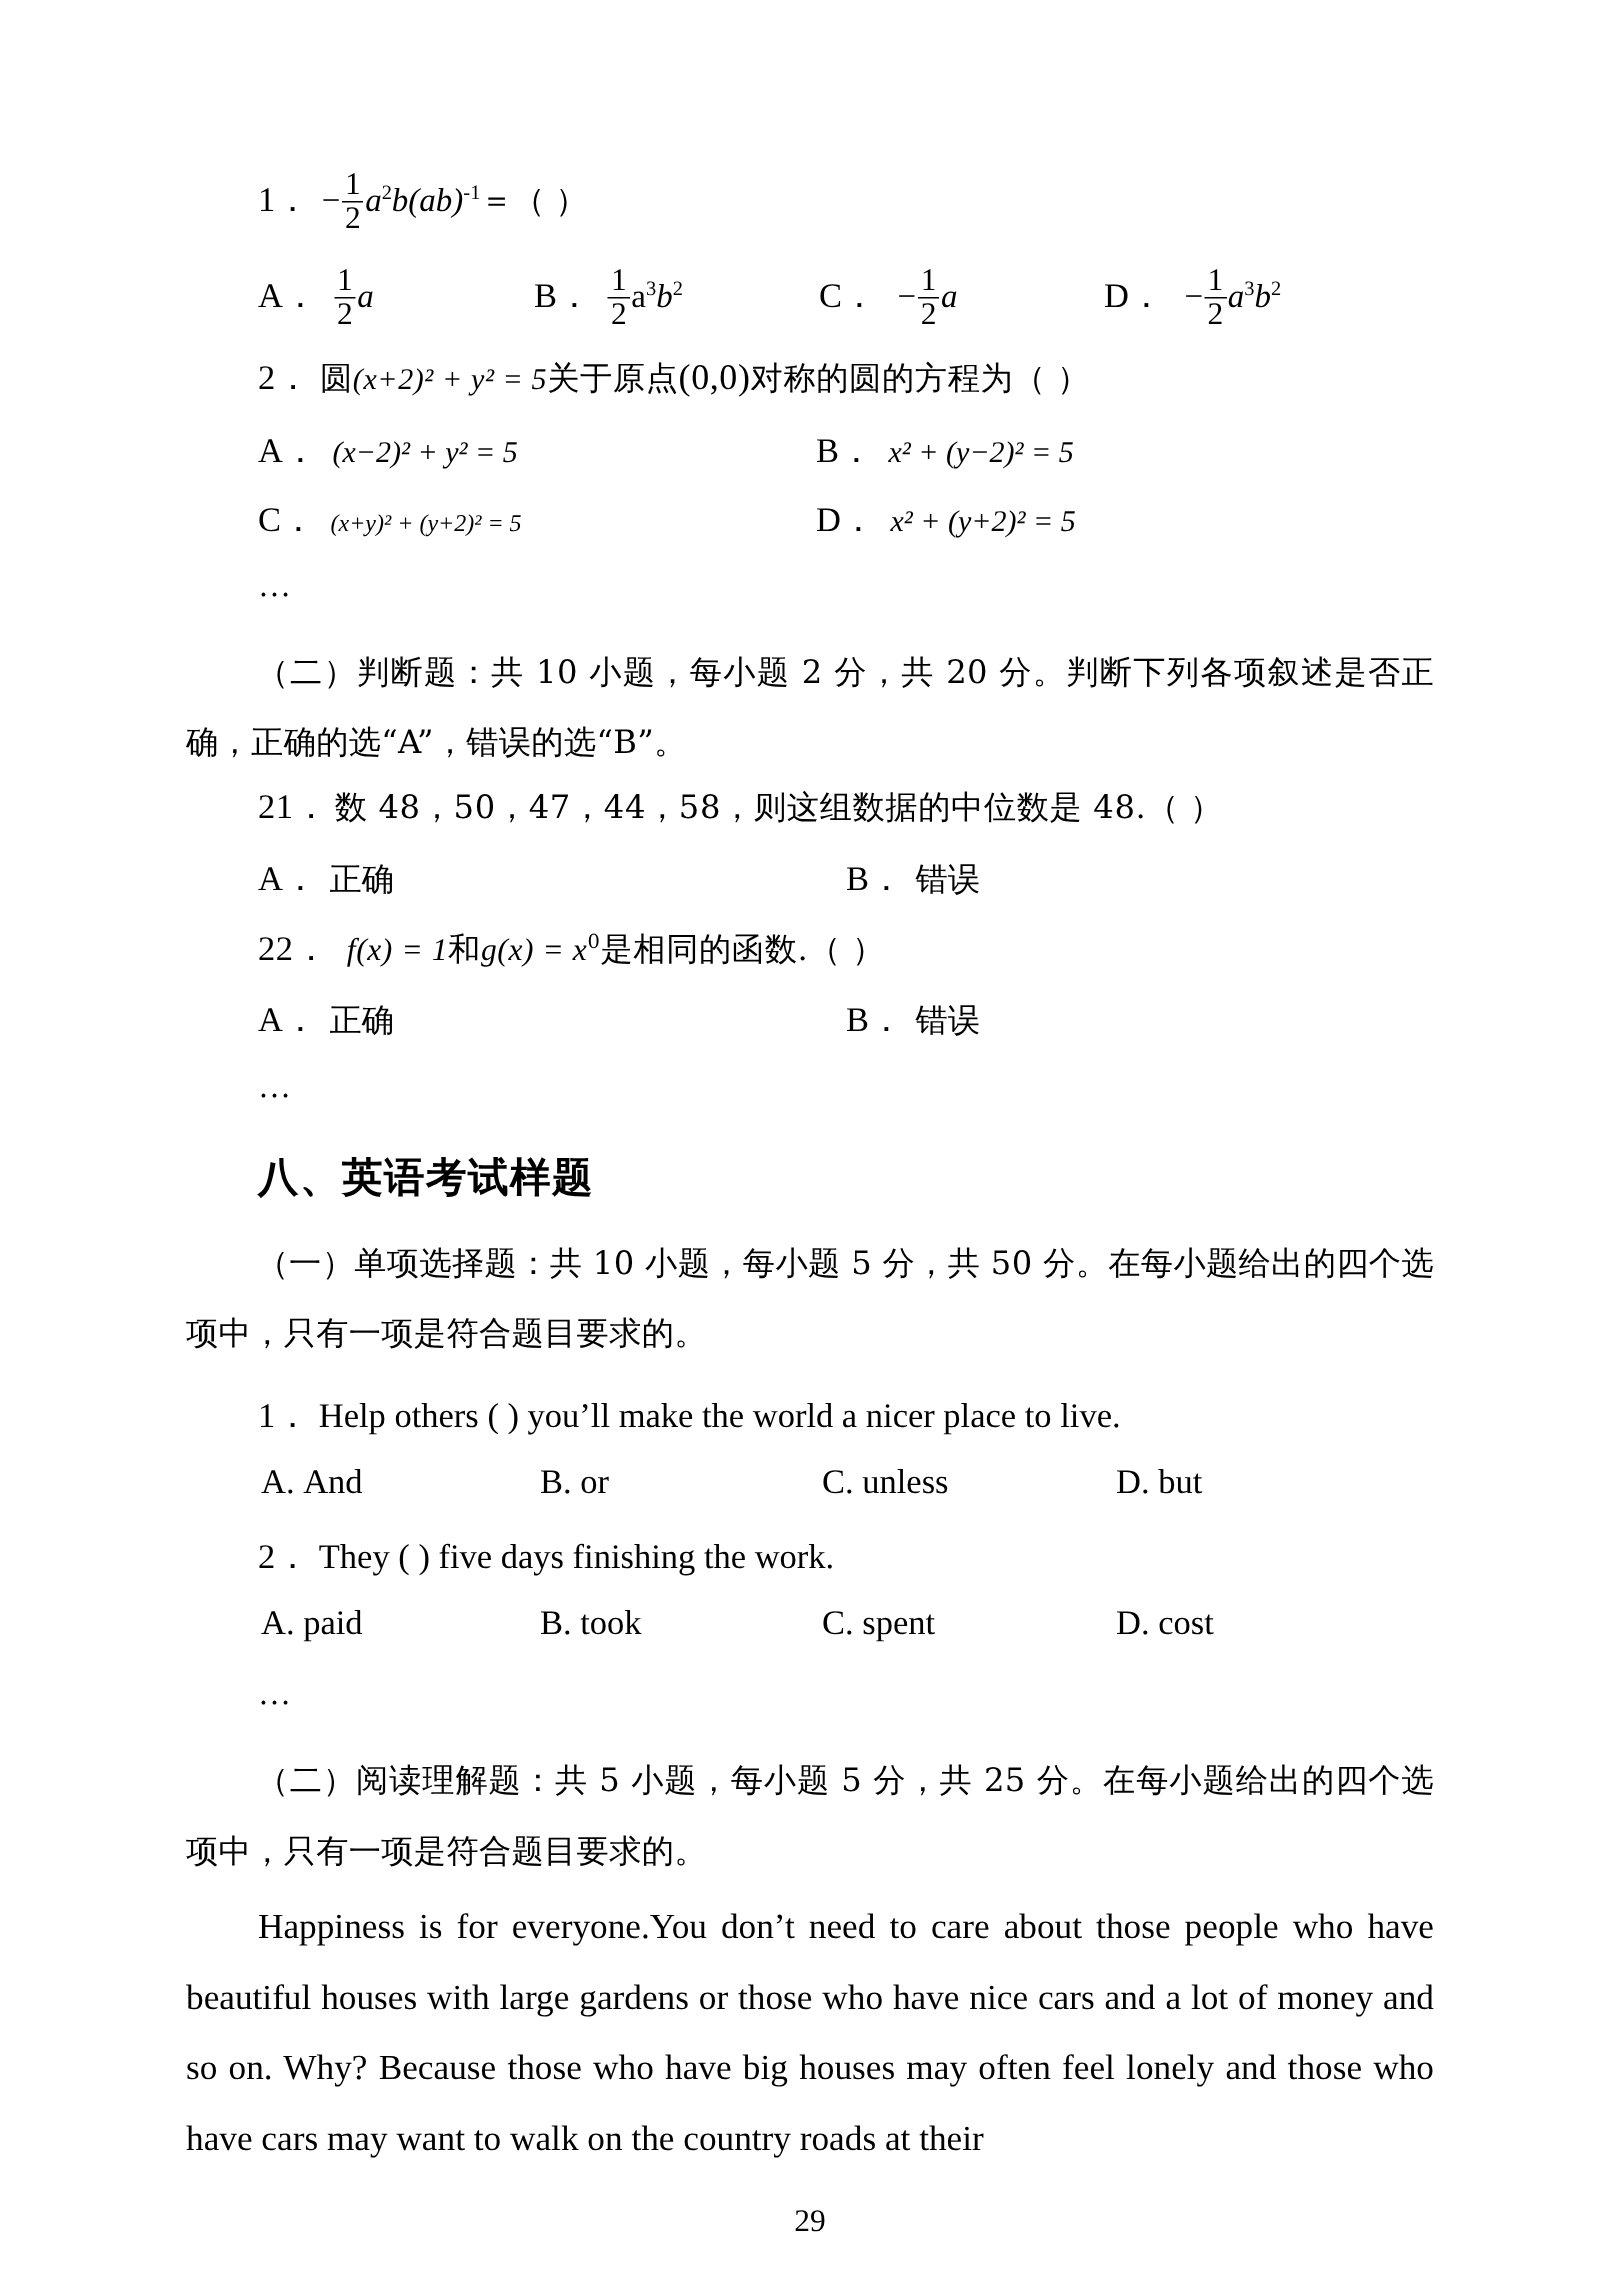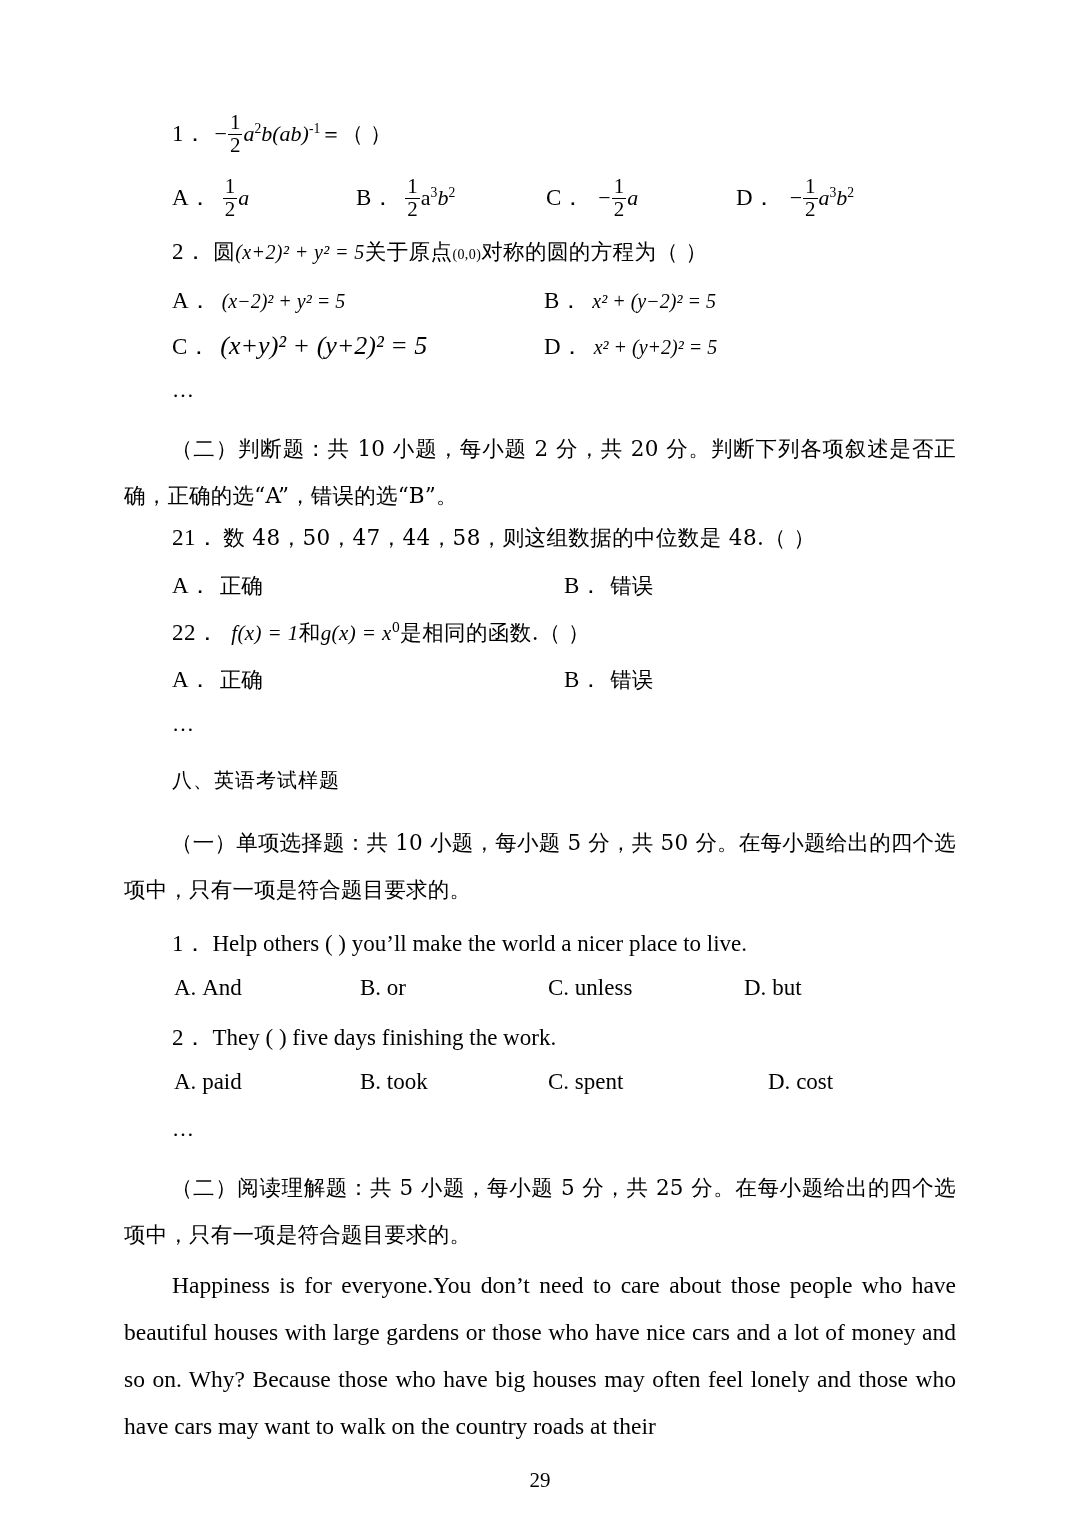--- a/index.html
+++ b/index.html
@@ -57,22 +57,22 @@
   .eng-para {
     font-family: "Liberation Serif", "DejaVu Serif", serif;
     font-size: 23.5px;
     line-height: 47px;
     text-align: justify;
     text-indent: 48px;
   }
 
   .heading {
     font-family: "DejaVu Serif", "Liberation Serif", serif;
-    font-size: 20px;
-    font-weight: normal;
+    font-size: 27px;
+    font-weight: bold;
     letter-spacing: 1px;
   }
 
   .ellipsis {
     font-family: "Liberation Serif", serif;
     font-size: 22px;
     letter-spacing: 3px;
   }
 
   
@@ -150,30 +150,30 @@
       <span class="opt" style="left:48px;"><span class="lbl">A．</span><span style="display:inline-block;width:10px"></span><span class="up"></span><span class="frac"><span class="n">1</span><span class="d">2</span></span><span>a</span></span>
 
       <span class="opt" style="left:232px;"><span class="lbl">B．</span><span style="display:inline-block;width:10px"></span><span class="up"></span><span class="frac"><span class="n">1</span><span class="d">2</span></span><span class="up">a</span><span class="sup up">3</span><span>b</span><span class="sup up">2</span></span>
 
       <span class="opt" style="left:422px;"><span class="lbl">C．</span><span style="display:inline-block;width:14px"></span><span class="up">−</span><span class="frac"><span class="n">1</span><span class="d">2</span></span><span>a</span></span>
 
       <span class="opt" style="left:612px;"><span class="lbl">D．</span><span style="display:inline-block;width:14px"></span><span class="up">−</span><span class="frac"><span class="n">1</span><span class="d">2</span></span><span>a</span><span class="sup up">3</span><span>b</span><span class="sup up">2</span></span>
     </div>
 
     <div class="line cn" style="height:49px; padding-left:48px;">
-      <span class="lbl">2．</span><span style="display:inline-block;width:6px"></span><span>圆</span><span class="math" style="font-size:20px">(x+2)² + y² = 5</span><span>关于原点</span><span class="math" style="font-style:normal;font-size:14px">(0,0)</span><span>对称的圆的方程为（        ）</span>
+      <span class="lbl">2．</span><span style="display:inline-block;width:6px"></span><span>圆</span><span class="math" style="font-size:20px">(x+2)² + y² = 5</span><span>关于原点</span><span class="math" style="font-style:normal;font-size:24px">(0,0)</span><span>对称的圆的方程为（        ）</span>
     </div>
 
     <div class="opt-row" style="height:46px;">
       <span class="opt" style="left:48px;"><span class="lbl">A．</span><span style="display:inline-block;width:10px"></span><span class="math" style="font-size:20px">(x−2)² + y² = 5</span></span>
       <span class="opt" style="left:420px;"><span class="lbl">B．</span><span style="display:inline-block;width:10px"></span><span class="math" style="font-size:20px">x² + (y−2)² = 5</span></span>
     </div>
 
     <div class="opt-row" style="height:46px;">
-      <span class="opt" style="left:48px;"><span class="lbl">C．</span><span style="display:inline-block;width:10px"></span><span class="math" style="font-size:26px">(x+y)² + (y+2)² = 5</span></span>
+      <span class="opt" style="left:48px;"><span class="lbl">C．</span><span style="display:inline-block;width:10px"></span><span class="math" style="font-size:16px">(x+y)² + (y+2)² = 5</span></span>
       <span class="opt" style="left:420px;"><span class="lbl">D．</span><span style="display:inline-block;width:10px"></span><span class="math" style="font-size:20px">x² + (y+2)² = 5</span></span>
     </div>
 
     <div class="line ellipsis" style="height:48px; padding-left:48px;">
       <span>…</span>
     </div>
 
     <div class="para indent2">（二）判断题：共 10 小题，每小题 2 分，共 20 分。判断下列各项叙述是否正确，正确的选“A”，错误的选“B”。</div>
 
     <div class="line cn" style="height:48px; padding-left:48px; margin-top:3px;">
@@ -216,21 +216,21 @@
     </div>
 
     <div class="line en" style="height:47px; padding-left:48px;">
       <span class="lbl">2．</span><span style="display:inline-block;width:6px"></span><span>They (      ) five days finishing the work.</span>
     </div>
 
     <div class="opt-row en" style="height:47px;">
       <span class="opt" style="left:50px;"><span class="lbl">A.</span>&nbsp;<span>paid</span></span>
       <span class="opt" style="left:236px;"><span class="lbl">B.</span>&nbsp;<span>took</span></span>
       <span class="opt" style="left:424px;"><span class="lbl">C.</span>&nbsp;<span>spent</span></span>
-      <span class="opt" style="left:644px;"><span class="lbl">D.</span>&nbsp;<span>cost</span></span>
+      <span class="opt" style="left:620px;"><span class="lbl">D.</span>&nbsp;<span>cost</span></span>
     </div>
 
     <div class="line ellipsis" style="height:48px; padding-left:48px;">
       <span>…</span>
     </div>
 
     <div class="para indent2">（二）阅读理解题：共 5 小题，每小题 5 分，共 25 分。在每小题给出的四个选项中，只有一项是符合题目要求的。</div>
 
     <div class="eng-para" style="margin-top:4px;">Happiness is for everyone.You don’t need to care about those people who have beautiful houses with large gardens or those who have nice cars and a lot of money and so on. Why? Because those who have big houses may often feel lonely and those who have cars may want to walk on the country roads at their</div>
 

